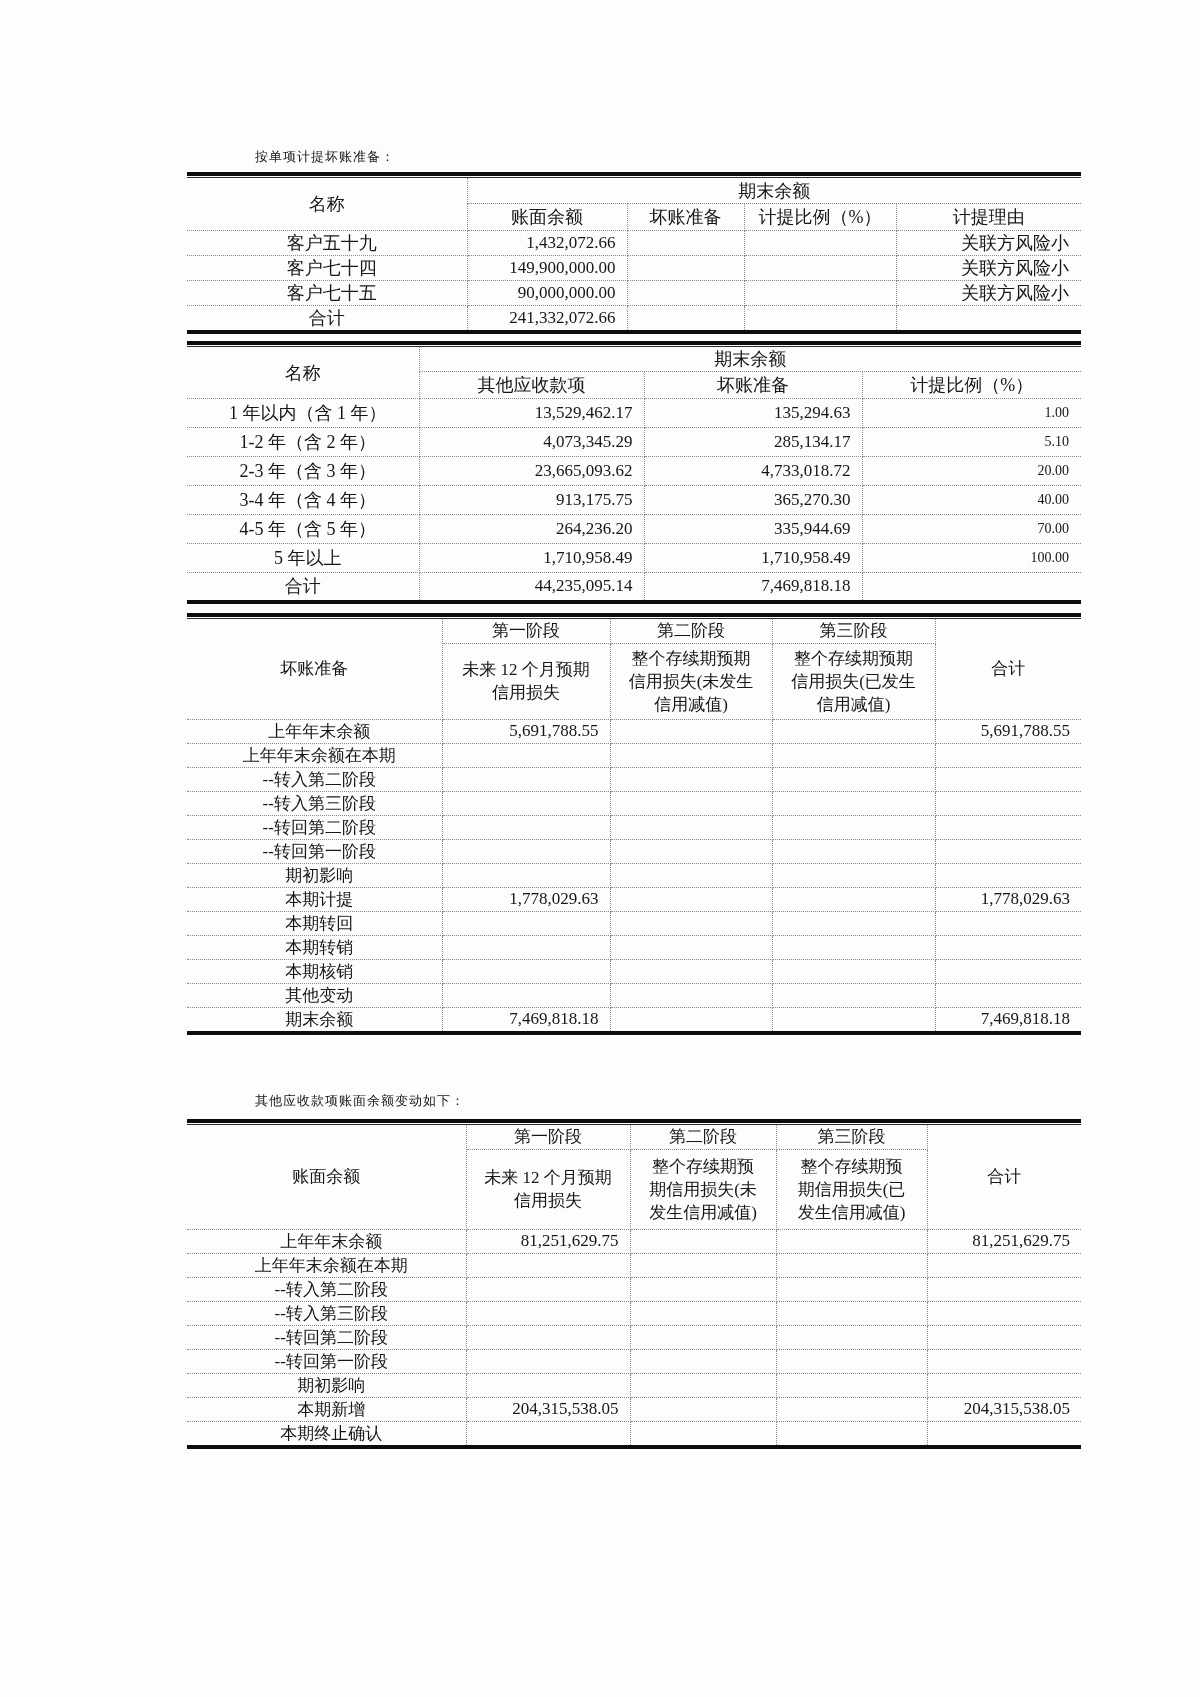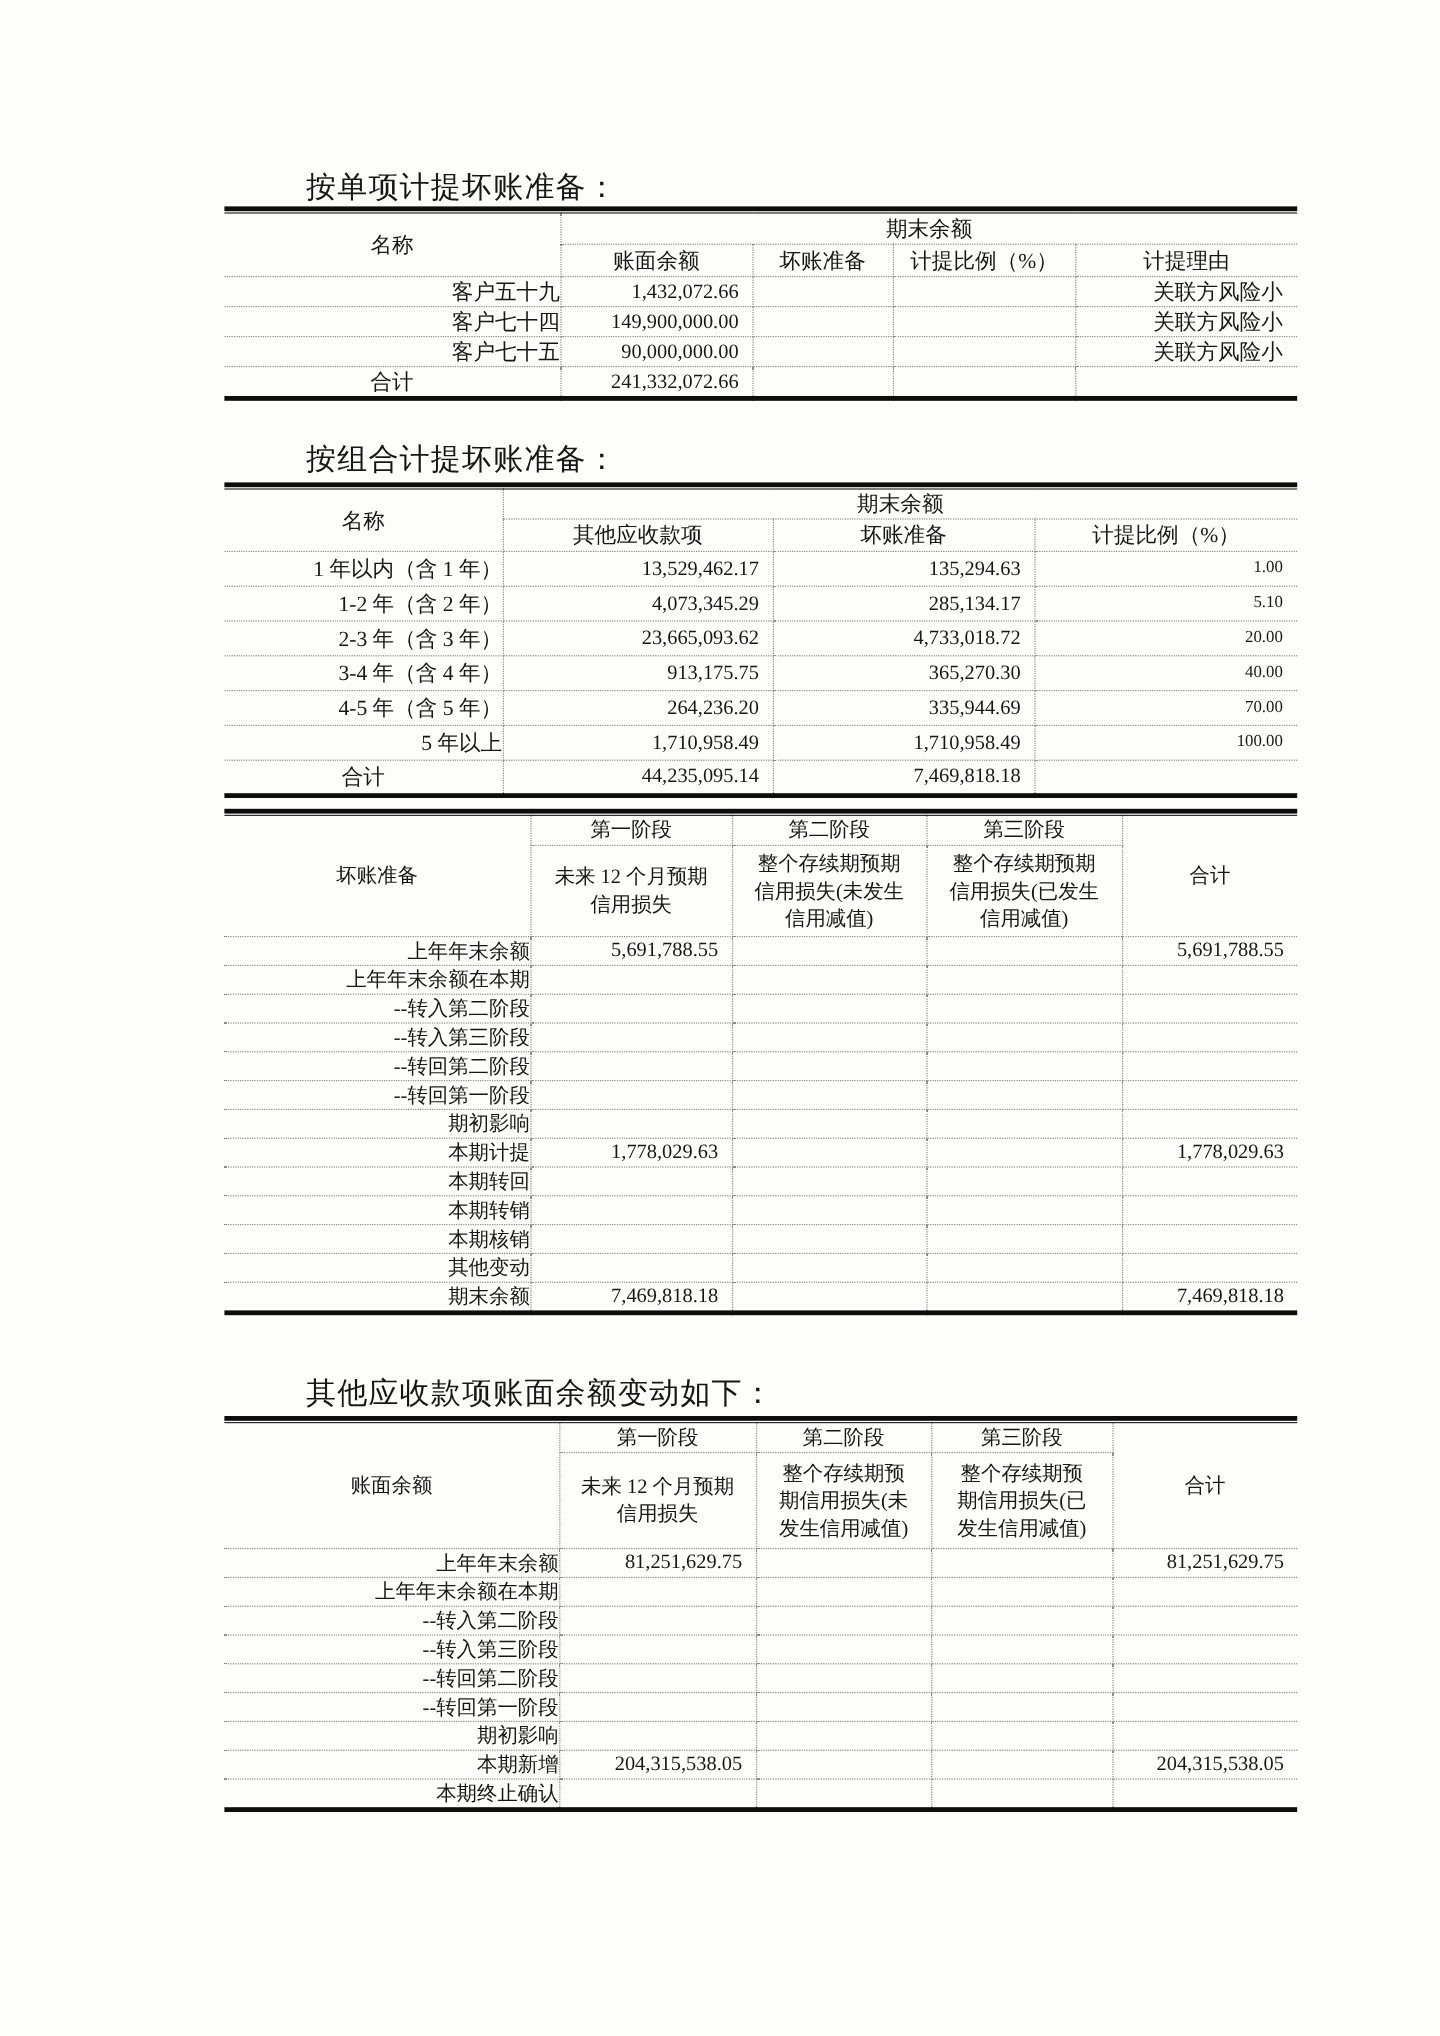--- a/index.html
+++ b/index.html
@@ -1,36 +1,36 @@
 <!DOCTYPE html>
 <html><head>
 <meta charset="utf-8">
 <style>
   html,body{margin:0;padding:0;}
   body{
     width:1200px;height:1697px;background:#fdfdfc;overflow:hidden;
     font-family:"Liberation Serif","DejaVu Serif",serif;color:#161616;
   }
   .content{padding-top:146px;margin-left:187px;width:894px;}
-  .sec-title{font-size:25px;line-height:22px;margin-left:68px;letter-spacing:1px;}
+  .sec-title{font-size:13px;line-height:22px;margin-left:68px;letter-spacing:1px;}
   .sec-title.t3{margin-left:56px;}
   .tblwrap{border-top:4px solid #0d0d0d;}
   table{
     width:894px;border-collapse:collapse;table-layout:fixed;
     margin-top:1px;border-top:1px solid #2b2b2b;border-bottom:4px solid #0d0d0d;
   }
   th,td{
     border:1px dotted #8c8c8c;font-weight:normal;padding:0;
     font-size:18px;vertical-align:middle;overflow:hidden;white-space:nowrap;
   }
   tr>*:first-child{border-left:none;}
   tr>*:last-child{border-right:none;}
   thead tr:first-child>*{border-top:none;}
   th{text-align:center;}
-  td.lab{text-align:right;padding-left:10px;}
+  td.lab{text-align:center;padding-left:10px;}
   td.num{text-align:right;padding-right:11px;font-size:17px;}
   td.pct{text-align:right;padding-right:12px;font-size:14px;}
   td.reason{text-align:right;padding-right:12px;}
   td.total-lab{text-align:center;}
   .sub{white-space:pre-line;font-size:16.5px;line-height:23px;text-align:center;}
   
   .t1 .h1{height:26px;} .t1 .h2{height:27px;} .t1 .dr{height:23px;}
   .t2 .h1{height:25px;} .t2 .h2{height:27px;} .t2 .dr{height:29px;}
   .t3 .h1{height:25px;} .t3 .h2{height:76px;} .t3 .dr{height:24px;}
   .t3 td,.t3 th{font-size:17px;}
@@ -93,21 +93,20 @@
           <td class="total-lab">合计</td>
           <td class="num">241,332,072.66</td>
           <td class="num"></td>
           <td class="pct"></td>
           <td class="reason"></td>
         </tr>
       </tbody>
     </table>
   </div>
 
-  <div class="sec-title mt-title2">按组合计提坏账准备：</div>
   <div class="tblwrap gap2">
     <table class="t2">
       <colgroup>
           <col style="width:232px">
           <col style="width:225px">
           <col style="width:218px">
           <col style="width:219px">
         </colgroup>
       <thead>
         <tr class="h1">

